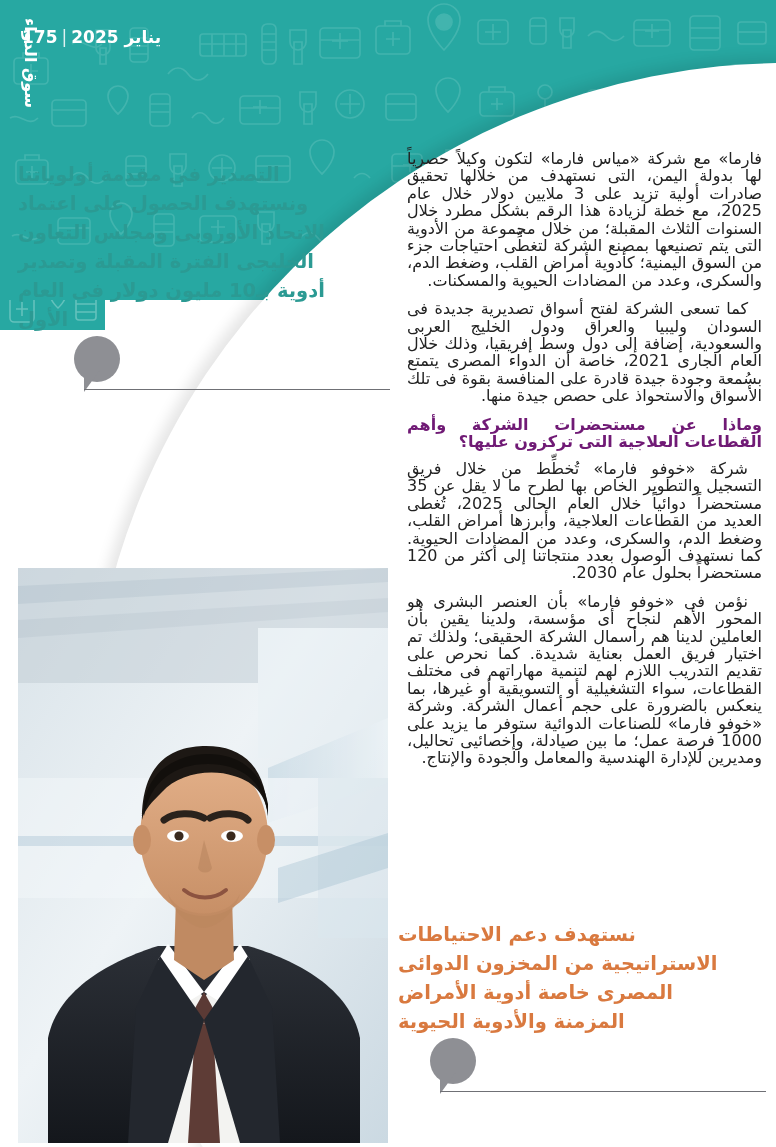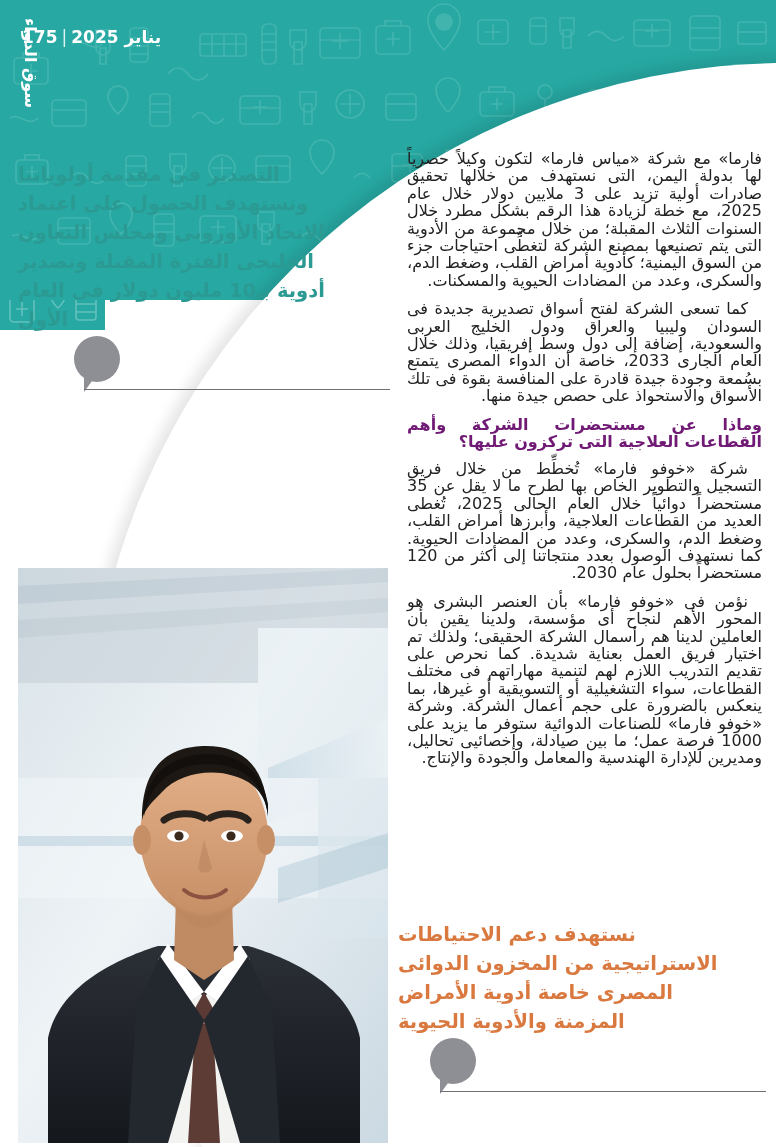--- a/index.html
+++ b/index.html
@@ -483,21 +483,21 @@
       <path d="M186 272 L180 300 C182 306 192 306 194 300 Z" fill="#b7835c" opacity=".55"></path>
 
       <path d="M166 322 C178 332 196 332 208 322" stroke="#8c5340" stroke-width="4" fill="none" stroke-linecap="round"></path>
 
       <path d="M150 326 C162 352 210 352 222 326 C216 348 196 360 186 360 C176 360 156 348 150 326 Z" fill="#b6835d" opacity=".35"></path>
     </svg>
   </div>
 
   <div class="col-right">
     <p class="para no-indent">فارما» مع شركة «مياس فارما» لتكون وكيلاً حصرياً لها بدولة اليمن، التى نستهدف من خلالها تحقيق صادرات أولية تزيد على 3 ملايين دولار خلال عام 2025، مع خطة لزيادة هذا الرقم بشكل مطرد خلال السنوات الثلاث المقبلة؛ من خلال مجموعة من الأدوية التى يتم تصنيعها بمصنع الشركة لتغطِّى احتياجات جزء من السوق اليمنية؛ كأدوية أمراض القلب، وضغط الدم، والسكرى، وعدد من المضادات الحيوية والمسكنات.</p>
-    <p class="para">كما تسعى الشركة لفتح أسواق تصديرية جديدة فى السودان وليبيا والعراق ودول الخليج العربى والسعودية، إضافة إلى دول وسط إفريقيا، وذلك خلال العام الجارى 2033، خاصة أن الدواء المصرى يتمتع بسُمعة وجودة جيدة قادرة على المنافسة بقوة فى تلك الأسواق والاستحواذ على حصص جيدة منها.</p>
+    <p class="para">كما تسعى الشركة لفتح أسواق تصديرية جديدة فى السودان وليبيا والعراق ودول الخليج العربى والسعودية، إضافة إلى دول وسط إفريقيا، وذلك خلال العام الجارى 2021، خاصة أن الدواء المصرى يتمتع بسُمعة وجودة جيدة قادرة على المنافسة بقوة فى تلك الأسواق والاستحواذ على حصص جيدة منها.</p>
 
     <h3 class="q-head">وماذا عن مستحضرات الشركة وأهم القطاعات العلاجية التى تركزون عليها؟</h3>
     <p class="para">شركة «خوفو فارما» تُخطِّط من خلال فريق التسجيل والتطوير الخاص بها لطرح ما لا يقل عن 35 مستحضراً دوائياً خلال العام الحالى 2025، تُغطى العديد من القطاعات العلاجية، وأبرزها أمراض القلب، وضغط الدم، والسكرى، وعدد من المضادات الحيوية. كما نستهدف الوصول بعدد منتجاتنا إلى أكثر من 120 مستحضراً بحلول عام 2030.</p>
 
     <p class="para">نؤمن فى «خوفو فارما» بأن العنصر البشرى هو المحور الأهم لنجاح أى مؤسسة، ولدينا يقين بأن العاملين لدينا هم رأسمال الشركة الحقيقى؛ ولذلك تم اختيار فريق العمل بعناية شديدة. كما نحرص على تقديم التدريب اللازم لهم لتنمية مهاراتهم فى مختلف القطاعات، سواء التشغيلية أو التسويقية أو غيرها، بما ينعكس بالضرورة على حجم أعمال الشركة. وشركة «خوفو فارما» للصناعات الدوائية ستوفر ما يزيد على 1000 فرصة عمل؛ ما بين صيادلة، وإخصائيى تحاليل، ومديرين للإدارة الهندسية والمعامل والجودة والإنتاج.</p>
   </div>
 
   <div class="bottom-quote">
     <div class="pullquote pq-orange pq-br">
       <div class="pq-text">نستهدف دعم الاحتياطات الاستراتيجية من المخزون الدوائى المصرى خاصة أدوية الأمراض المزمنة والأدوية الحيوية</div>

